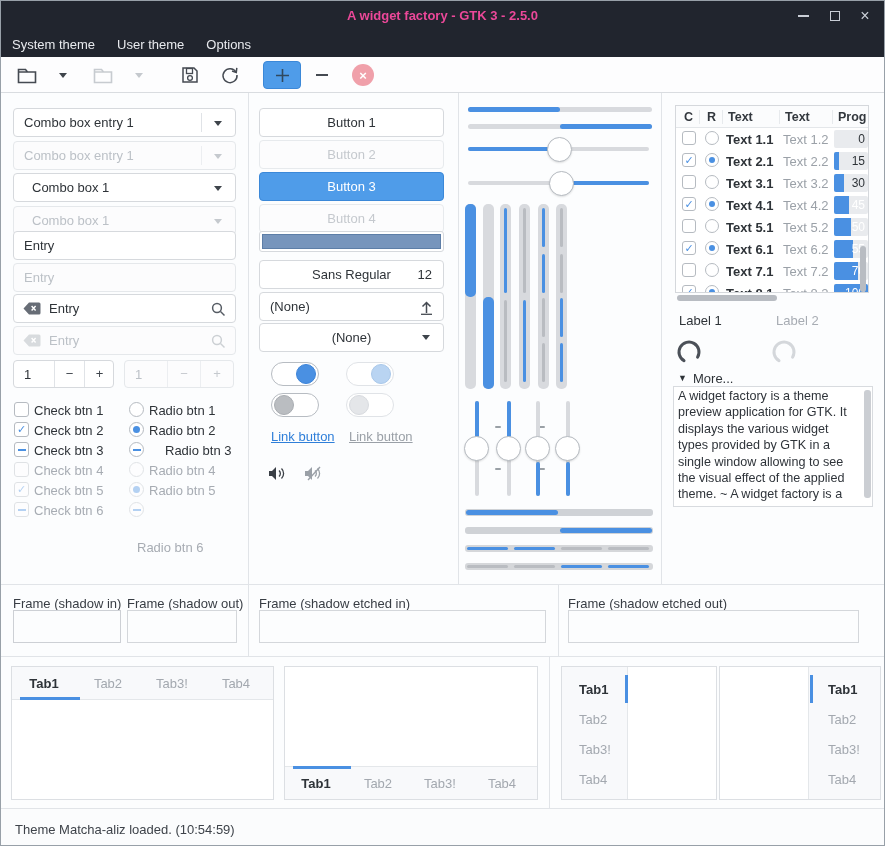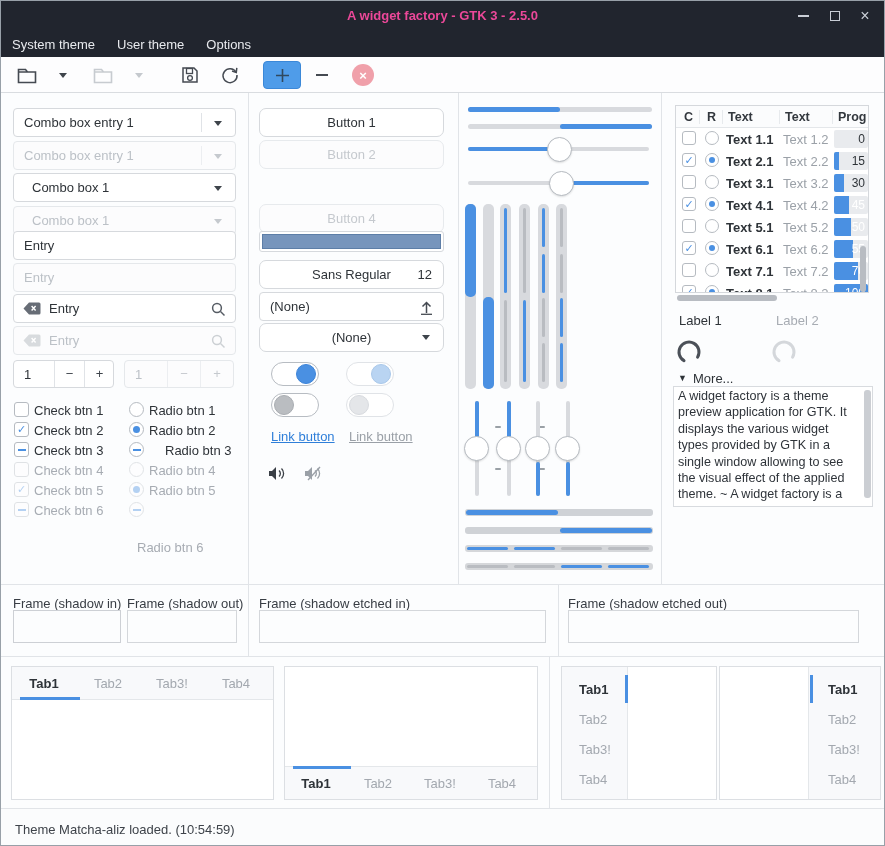--- a/index.html
+++ b/index.html
@@ -18,21 +18,21 @@
   
   .vline{position:absolute;width:1px;background:#e1e4e8;}
   .hline{position:absolute;height:1px;background:#e1e4e8;}
   
   .entry,.btn,.combo{position:absolute;background:#fff;border:1px solid #d6d9dd;border-radius:4px;font-size:13px;color:#2e3338;}
   input.entry{padding:0 10px;outline:none;}
   .dis{color:#bcc1c7!important;background:#fcfcfd!important;border-color:#e5e8eb!important;}
   .caret{width:0;height:0;border-left:4px solid transparent;border-right:4px solid transparent;border-top:5px solid #3e444b;}
   .caret.cdis{border-top-color:#c5c9ce;}
   .combo{display:flex;align-items:center;}
-  .btn{display:flex;align-items:center;justify-content:center;cursor:pointer;border-radius:7px;}
+  .btn{display:flex;align-items:center;justify-content:center;cursor:pointer;}
   .btn.primary{background:#4f9ce9;border-color:#3b88d8;color:#fff;}
   .btn.bdis{background:#fcfcfd;border-color:#e7eaed;color:#c5c9ce;cursor:default;}
   
   .ck{position:absolute;width:15px;height:15px;border:1px solid #b6bbc1;border-radius:3px;background:#fff;display:flex;align-items:center;justify-content:center;font-size:11px;font-weight:700;color:#4a90e2;}
   .rd{position:absolute;width:15px;height:15px;border:1px solid #b6bbc1;border-radius:50%;background:#fff;display:flex;align-items:center;justify-content:center;color:#4a90e2;}
   .rd .dot{width:7px;height:7px;border-radius:50%;background:#4a90e2;}
   .rd .dash,.ck .dash{width:8px;height:2px;background:#4a90e2;}
   .faded{opacity:.4;}
   .wlabel{position:absolute;font-size:13px;color:#2e3338;}
   .glabel{color:#a7acb3;}
@@ -252,20 +252,21 @@
       <span class="dot"></span>
     </div>
   <span class="wlabel glabel" style="left:148px;top:482px;">Radio btn 5</span>
   <div class="rd faded" style="left:128px;top:501px;">
       <span class="dash"></span>
     </div>
   <span class="wlabel glabel" style="left:136px;top:502px;margin-top:37px;">Radio btn 6</span>
 
   <div class="btn" style="left:258px;top:107px;width:185px;height:29px;">Button 1</div>
   <div class="btn bdis" style="left:258px;top:139px;width:185px;height:29px;">Button 2</div>
+  <div class="btn primary" style="left:258px;top:171px;width:185px;height:29px;">Button 3</div>
   <div class="btn bdis" style="left:258px;top:203px;width:185px;height:29px;">Button 4</div>
 
   <div class="entry" style="left:258px;top:230px;width:185px;height:21px;border-radius:3px;">
     <div style="position:absolute;left:2px;top:2px;right:2px;bottom:2px;background:#7795bc;border:1px solid #5d7ea7;"></div>
   </div>
 
   <div class="btn" style="left:258px;top:259px;width:185px;height:29px;">
     <span>Sans Regular</span>
     <span style="position:absolute;right:11px;">12</span>
   </div>

